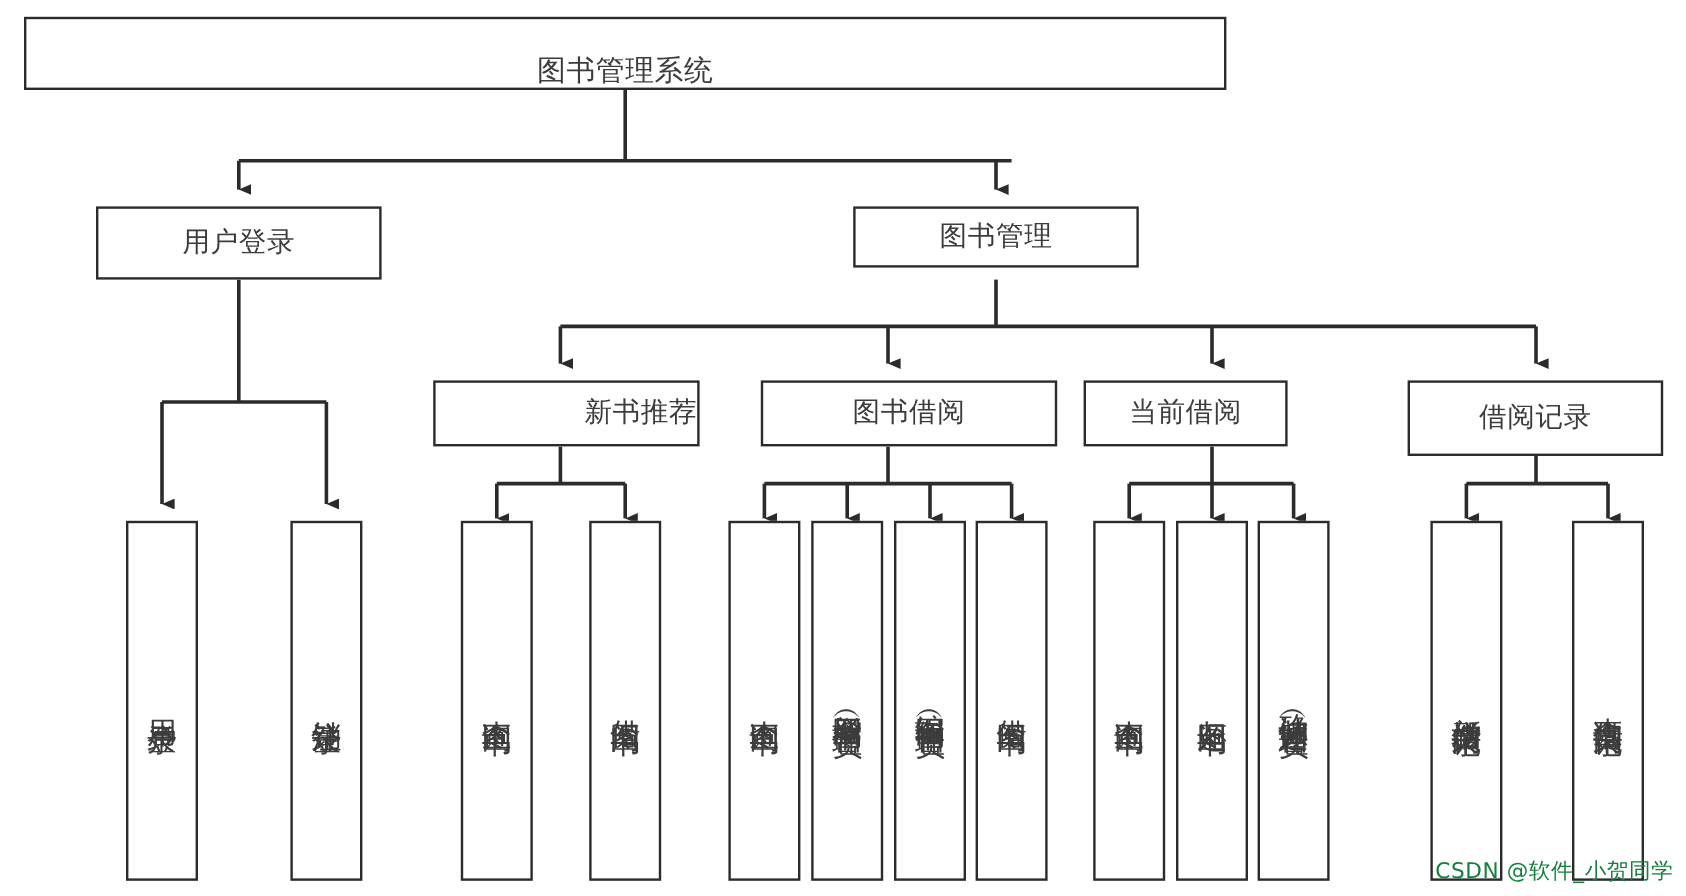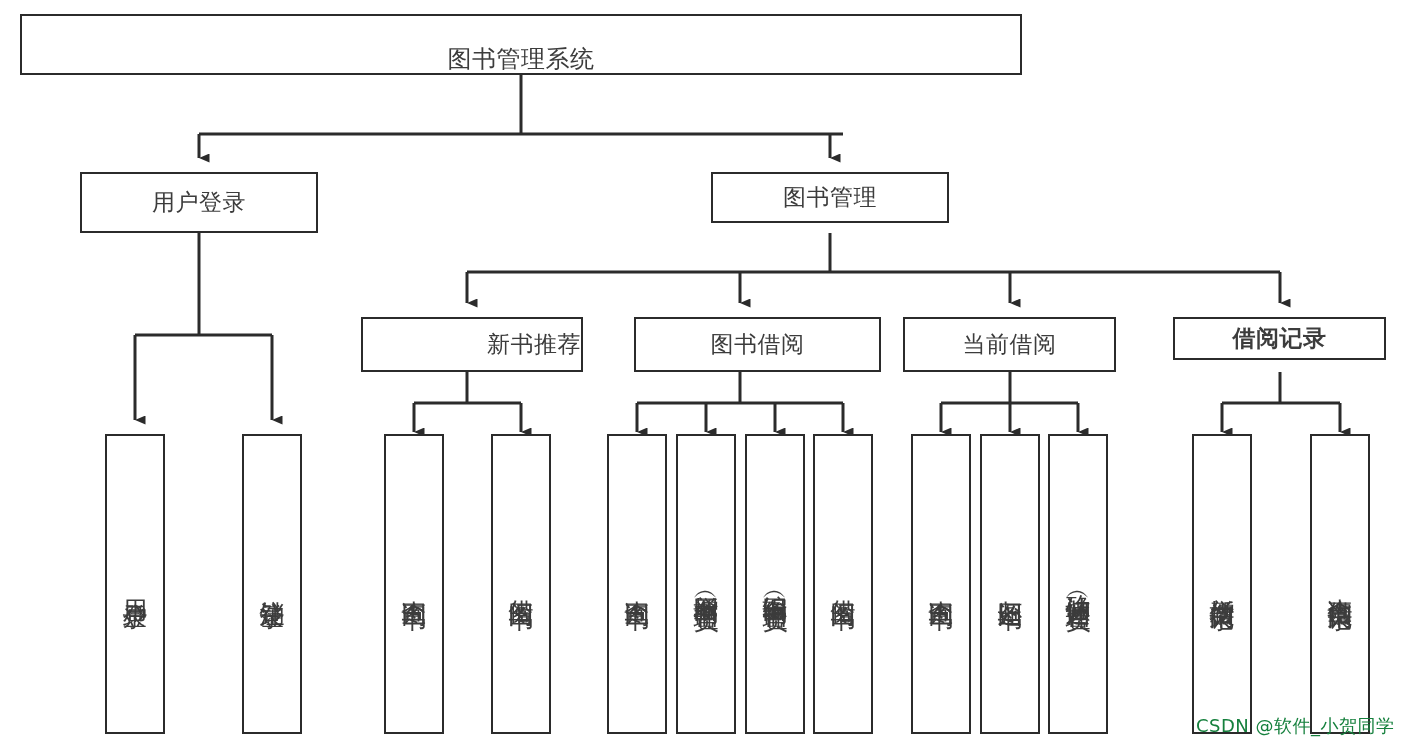--- a/index.html
+++ b/index.html
@@ -137,24 +137,24 @@
   <div class="node horiz" style="left:711px; top:172px; width:238px; height:51px;">
     <span class="lbl">图书管理</span>
   </div>
 
   <div class="node horiz" style="left:361px; top:317px; width:222px; height:55px;justify-content:flex-end;">
     <span class="lbl">新书推荐</span>
   </div>
   <div class="node horiz" style="left:634px; top:317px; width:247px; height:55px;">
     <span class="lbl">图书借阅</span>
   </div>
-  <div class="node horiz" style="left:903px; top:317px; width:213px; height:55px;">
+  <div class="node horiz" style="left:903px; top:317px; width:170px; height:55px;">
     <span class="lbl">当前借阅</span>
   </div>
-  <div class="node horiz" style="left:1173px; top:317px; width:213px; height:43px;font-weight:bold;">
+  <div class="node horiz" style="left:1173px; top:317px; width:213px; height:63px;">
     <span class="lbl">借阅记录</span>
   </div>
 
   <div class="node vert" style="left:105px; top:434px; width:60px; height:300px;">
     <span class="lbl">用户登录</span>
   </div>
   <div class="node vert" style="left:242px; top:434px; width:60px; height:300px;">
     <span class="lbl">注销登录</span>
   </div>
 

